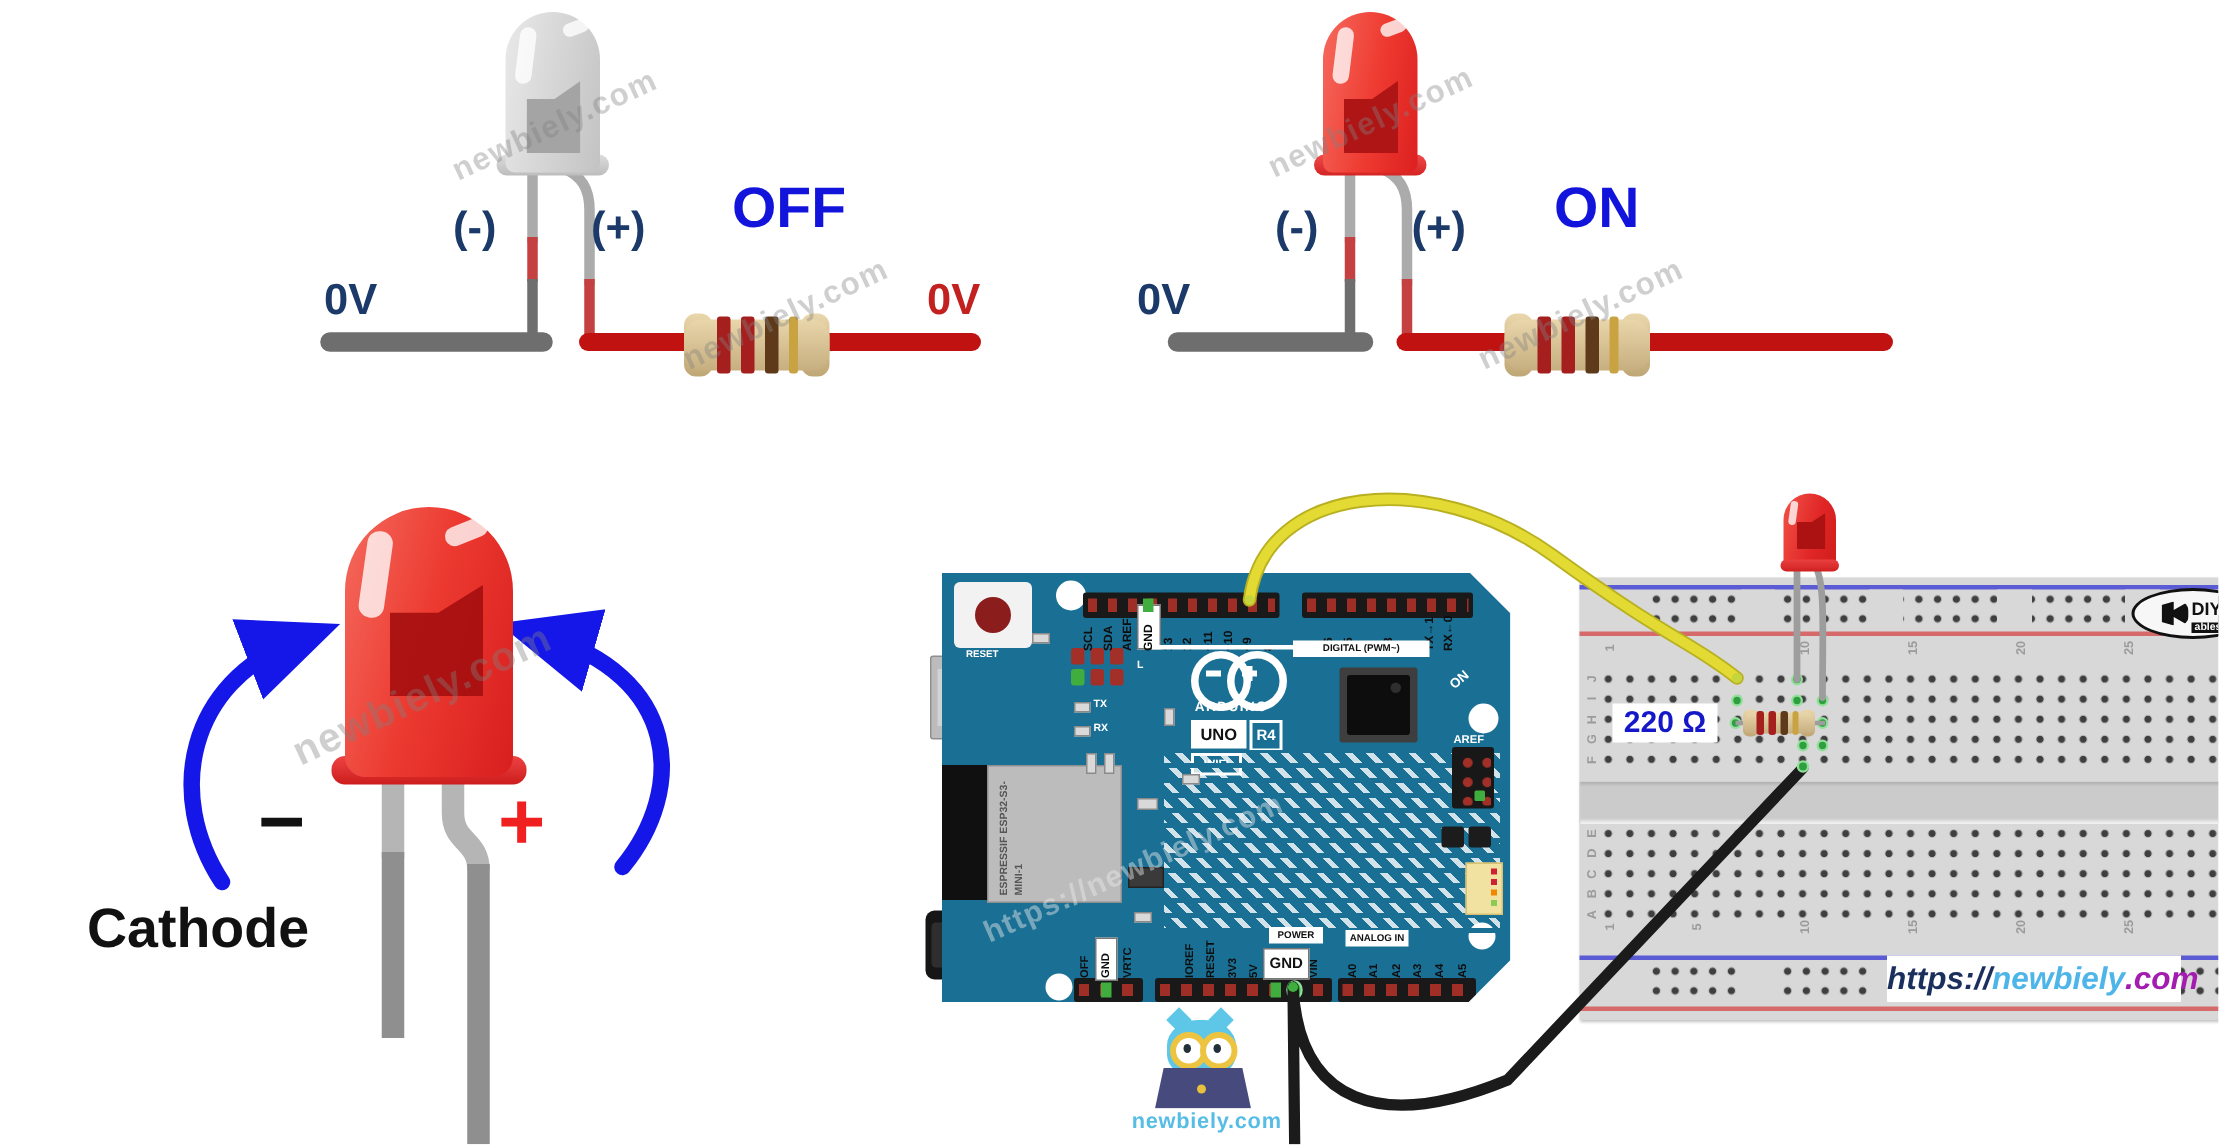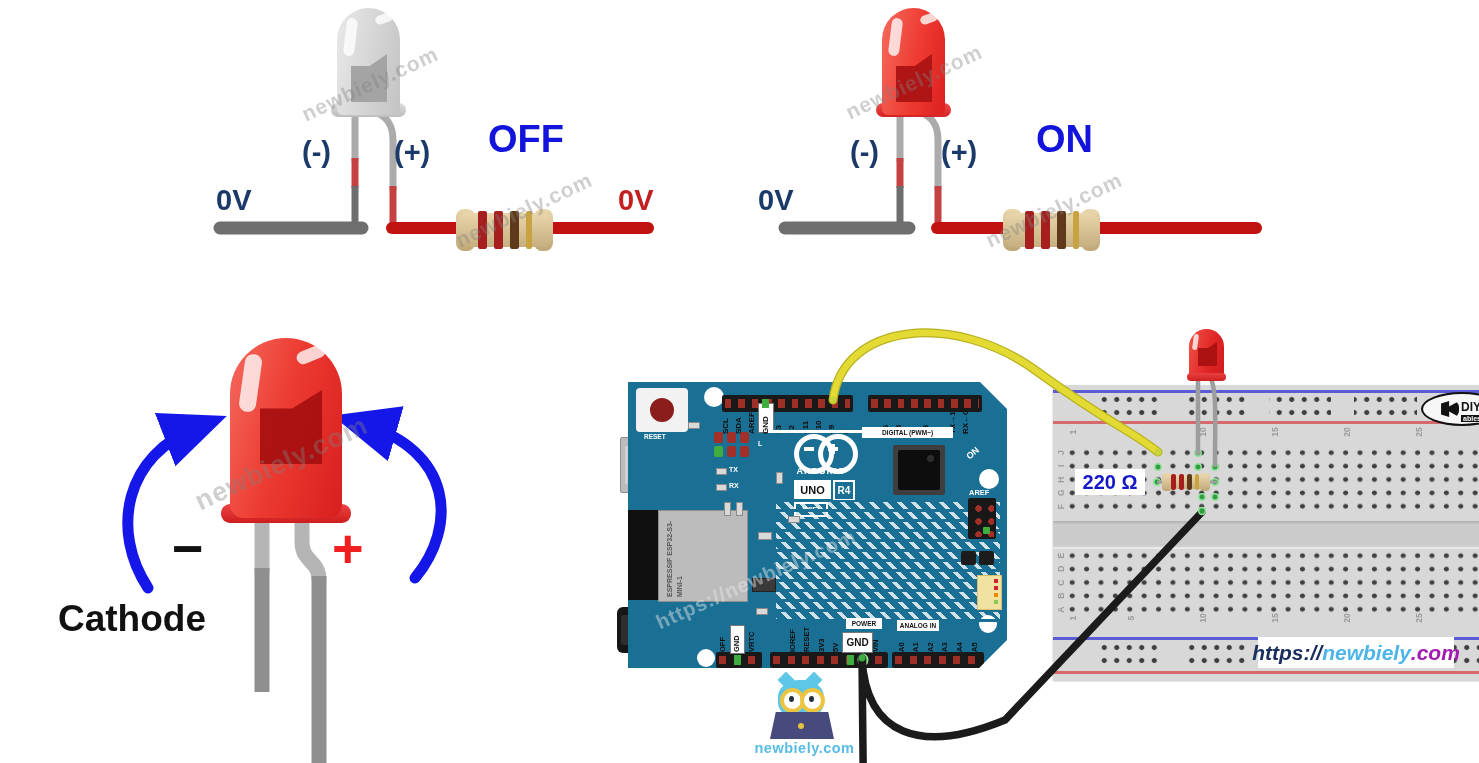--- a/index.html
+++ b/index.html
@@ -51,21 +51,21 @@
   .railholes{background-size:12.5px 13px;}
   .railmask{position:absolute;inset:0;background:repeating-linear-gradient(90deg,transparent 0 62.5px,#d8d8d8 62.5px 85.5px);}
   .bb-letters{position:absolute;display:block;}
   .bb-letters>div{width:12px;height:13.4px;transform:rotate(-90deg);font-weight:700;font-size:8.5px;color:#9b9b9b;display:flex;align-items:center;justify-content:center;}
   .bb-nums{position:absolute;display:flex;}
   .bb-nums>div{width:12px;margin-right:60px;transform:rotate(-90deg);font-size:8.5px;font-weight:700;color:#9b9b9b;text-align:center;}
   .bb-nums>div:first-child{margin-right:45.6px;}
   #channel{position:absolute;left:0;right:0;top:136px;height:28px;background:#cbcbcb;box-shadow:inset 0 2px 2px rgba(0,0,0,.12),inset 0 -2px 2px rgba(255,255,255,.7);}
   
   #wiring{position:absolute;left:580px;top:300px;z-index:15;}
-  #urlbox{position:absolute;left:205px;top:252px;width:196px;height:31px;background:#fff;display:flex;align-items:center;justify-content:center;font-style:italic;font-weight:700;font-size:21px;z-index:4;}
+  #urlbox{position:absolute;left:205px;top:252px;width:196px;height:31px;background:#fff;display:flex;align-items:center;font-style:italic;font-weight:700;font-size:21px;z-index:4;}
   #diylogo{position:absolute;left:368px;top:7px;width:78px;height:30px;border:2.5px solid #111;border-radius:50%;background:#f7f7f7;display:flex;align-items:center;justify-content:center;gap:2px;z-index:4;}
   #diylogo .blob{width:18px;height:16px;background:#111;border-radius:2px 6px 6px 2px;clip-path:polygon(0 15%,45% 0,45% 35%,100% 0,100% 100%,45% 65%,45% 100%,0 85%);}
   #diylogo .t1{font-weight:700;font-size:12px;color:#111;line-height:10px;}
   #diylogo .t2{font-weight:700;font-size:7px;color:#fff;background:#111;padding:0 2px;display:block;text-align:center;}
   #mascot{position:absolute;left:742px;top:660px;width:150px;height:103px;z-index:30;}
   .ear{position:absolute;width:12px;height:12px;background:#5ec7e8;transform:rotate(45deg);}
   #owlhead{position:absolute;left:36px;top:20px;width:46px;height:38px;background:#5ec7e8;border-radius:45% 45% 40% 40%;}
   .lens{position:absolute;width:17px;height:17px;border-radius:50%;border:4px solid #ecc43f;background:#fff;}
   .pupil{position:absolute;width:5px;height:6px;background:#23303a;border-radius:50%;}
   #laptop{position:absolute;left:28px;top:52px;width:64px;height:27px;background:#474a7c;clip-path:polygon(9% 0,91% 0,100% 100%,0 100%);}

